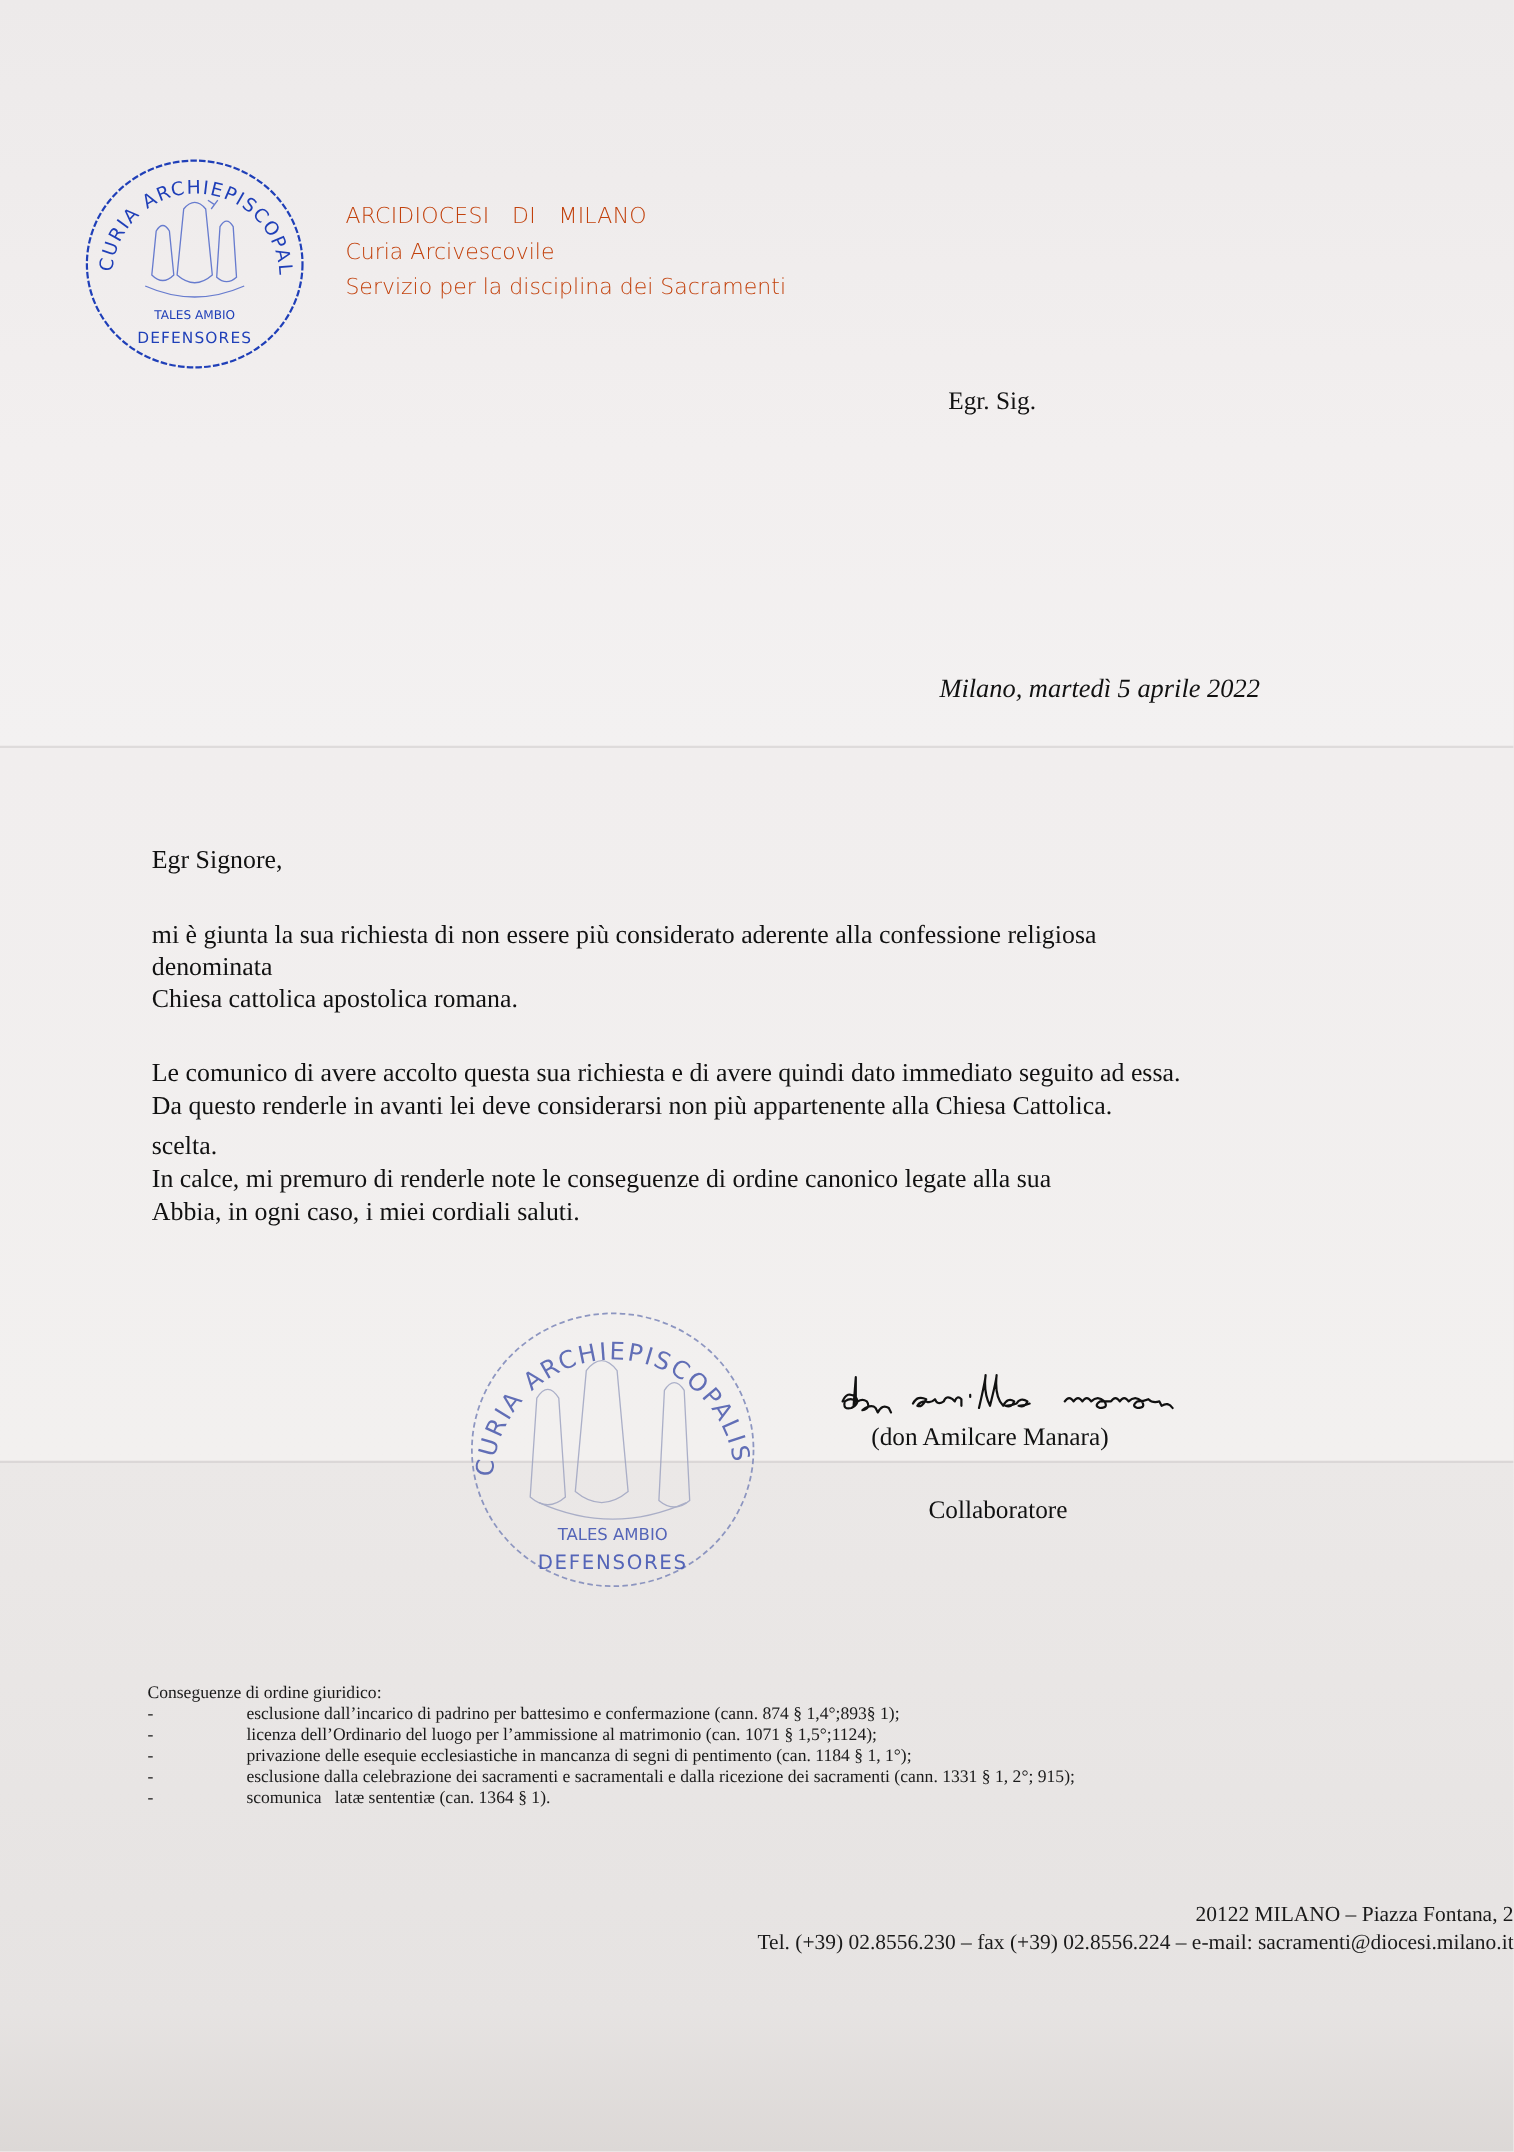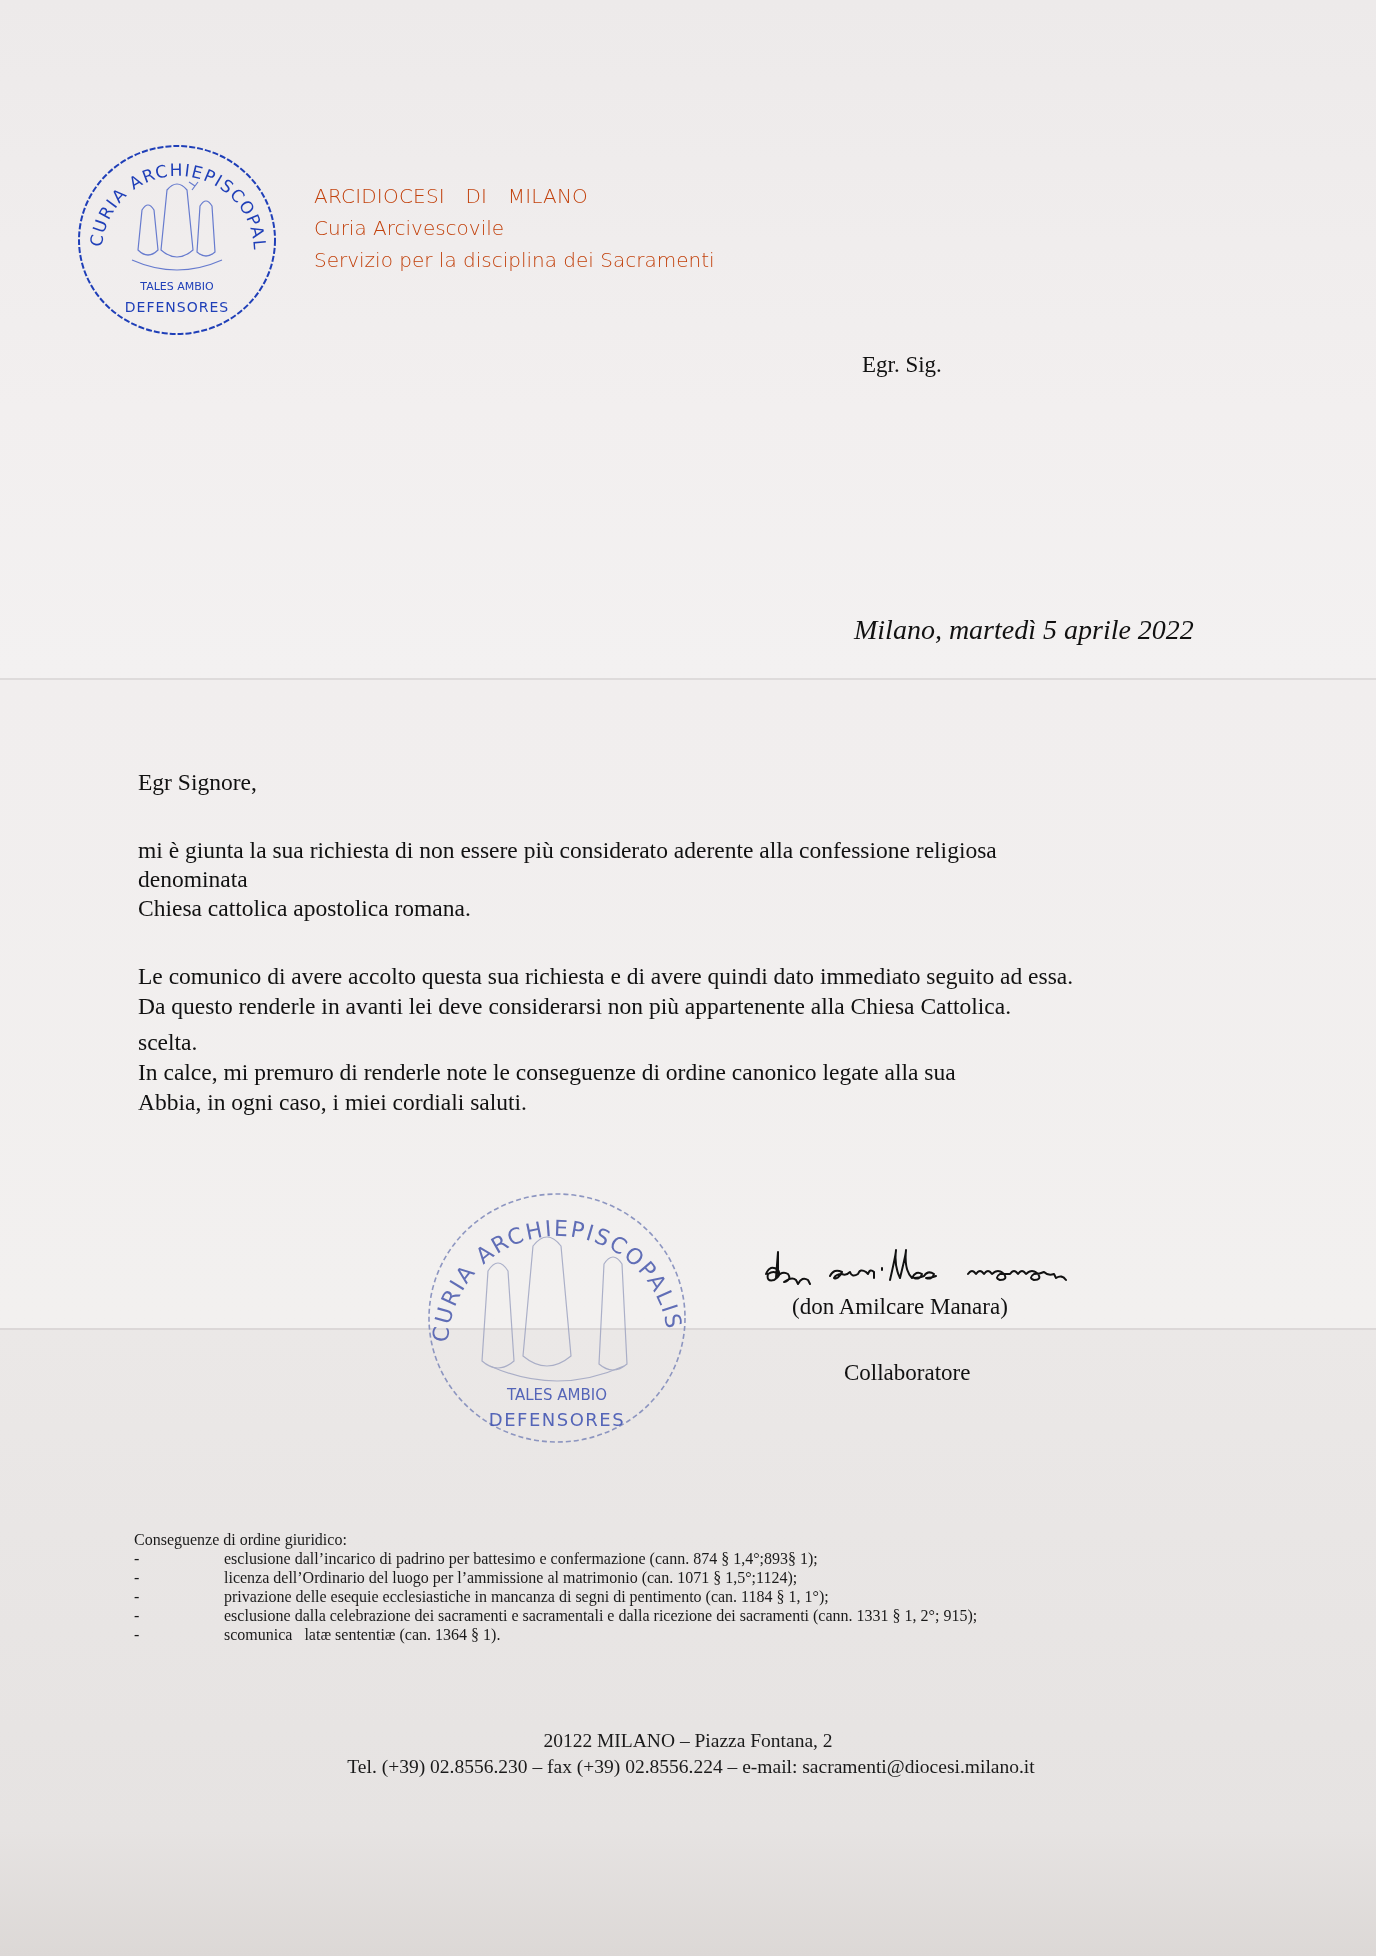--- a/index.html
+++ b/index.html
@@ -23,39 +23,39 @@
 
     .abs { position: absolute; }
 
     
     .seal { position: absolute; }
     .seal svg { display: block; }
     .letterhead { left: 314px; top: 180px; font-family: "DejaVu Sans", sans-serif; font-size: 20px; line-height: 32px; color: #c2410c; font-weight: 300; }
     .letterhead .org { word-spacing: 14px; letter-spacing: 0.2px; }
 
     .salutation-addr { left: 862px; top: 352px; font-size: 23px; }
-    .date { left: 854px; top: 614px; font-size: 28px; font-style: italic; }
+    .date { left: 854px; top: 614px; font-size: 24px; font-style: italic; }
 
     .body-text { left: 138px; font-size: 23.5px; line-height: 29px; }
     .greeting { top: 768px; }
     .p1 { top: 836px; }
     .p2 { top: 961px; line-height: 30px; }
     .p2 .line { display: block; }
     .p2 .gap { height: 6px; display: block; }
 
     .signature { left: 760px; top: 1244px; width: 440px; height: 50px; }
     .signer-name { left: 792px; top: 1294px; font-size: 23px; text-align: center; }
     .signer-role { left: 844px; top: 1360px; font-size: 23px; }
 
     .footnote { left: 134px; top: 1530px; font-size: 16px; line-height: 19px; color: #1a1a1a; }
     .footnote ul { list-style: none; margin: 0; padding: 0; }
     .footnote li { position: relative; padding-left: 90px; }
     .footnote li .dash { position: absolute; left: 0; top: 0; }
 
-    .footer { left: 0; top: 1728px; width: 1376px; text-align: center; font-size: 19.5px; line-height: 26px; color: #1a1a1a; }
+    .footer { left: 0; top: 1728px; width: 1376px; text-align: right; font-size: 19.5px; line-height: 26px; color: #1a1a1a; }
     .footer .l2 { margin-left: 6px; }
   </style>
 </head>
 <body>
 
 <div class="band-top"></div>
 <div class="band-mid"></div>
 <div class="band-bot"></div>
 <div class="fold-line" style="top:678px"></div>
 <div class="fold-line" style="top:1328px"></div>

